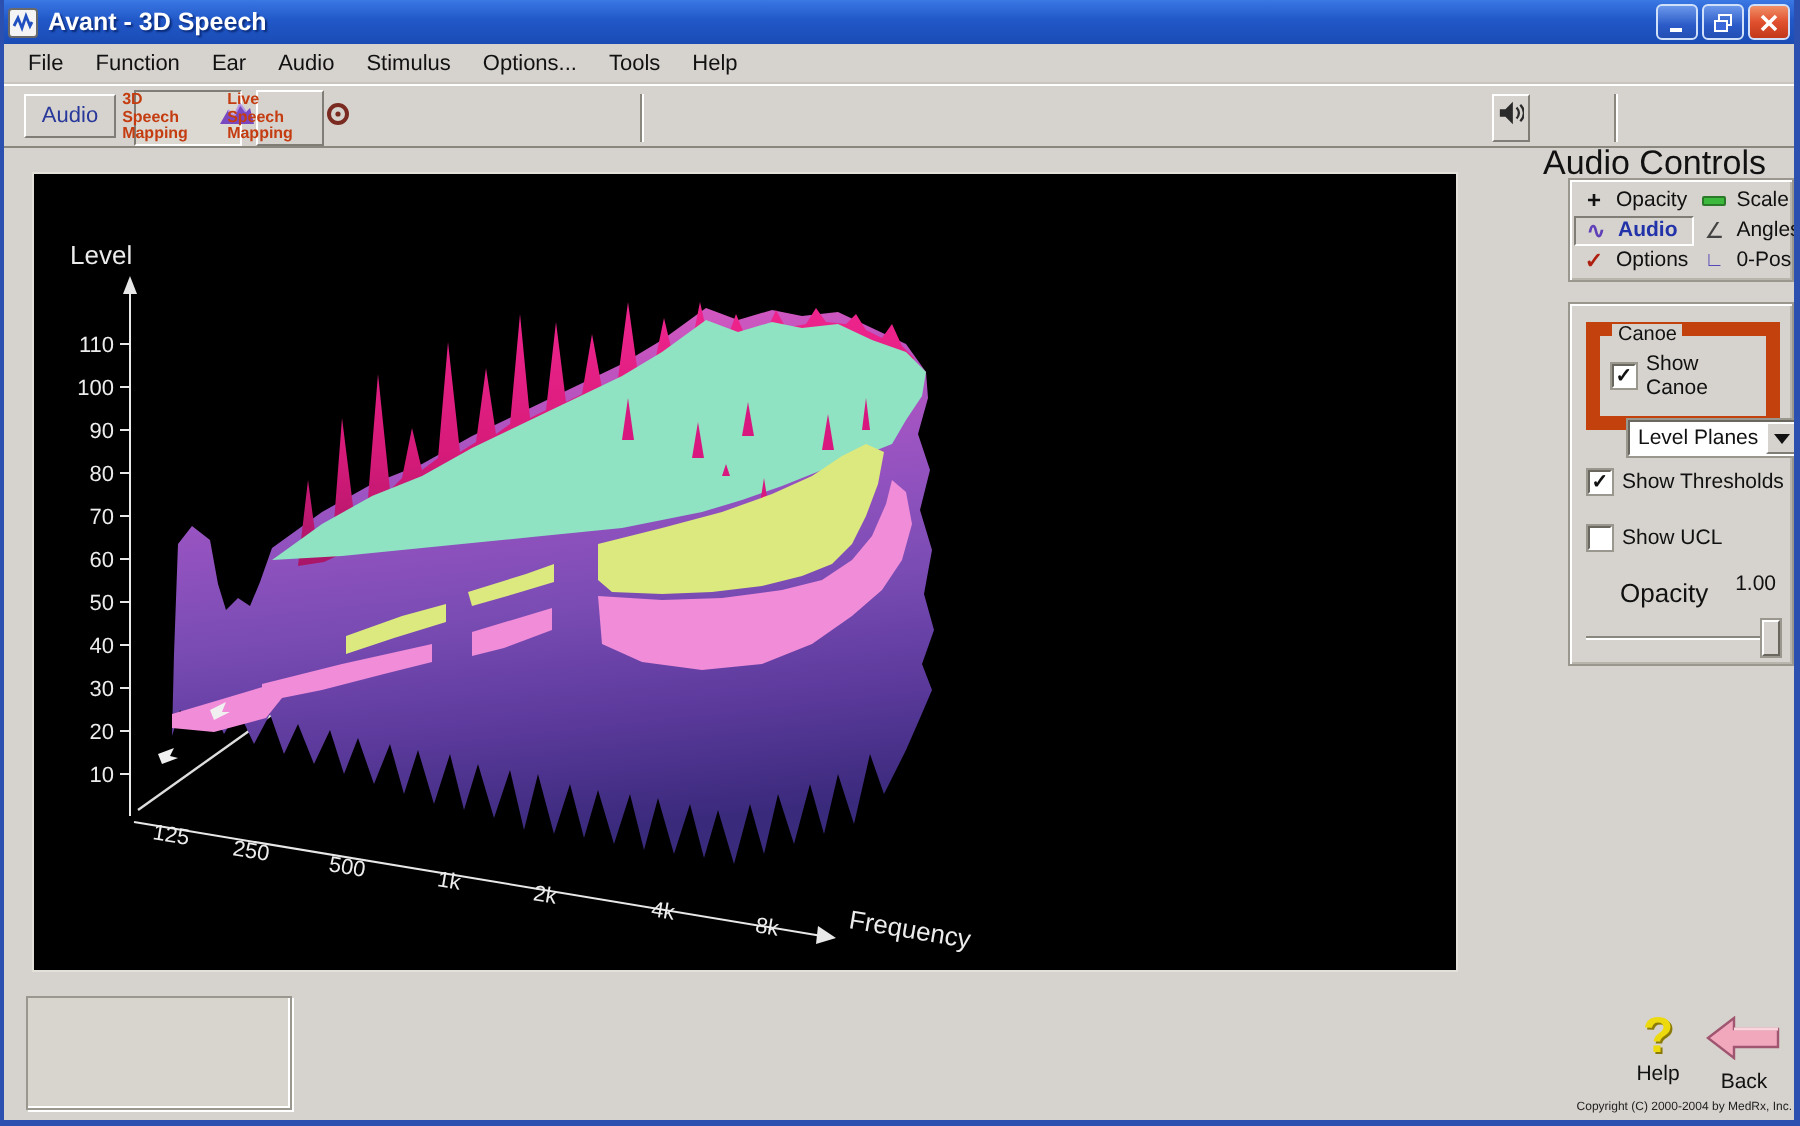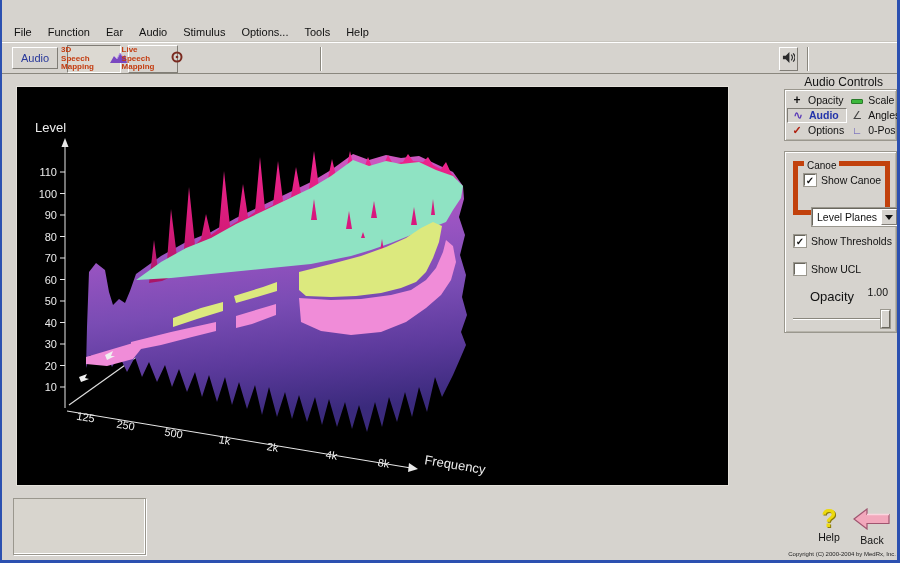--- a/index.html
+++ b/index.html
@@ -33,21 +33,21 @@
     border-top:1px solid #ffffff; border-bottom:1px solid #8a877e; }
   .tb-btn { position:absolute; display:flex; align-items:center; justify-content:center; }
   .raised { border:1px solid; border-color:#ffffff #807d76 #807d76 #ffffff; background:#d6d3ce; }
   .sunken { border:1px solid; border-color:#807d76 #ffffff #ffffff #807d76; background:#dcd9d2; }
   .tb-audio { left:10px; top:4px; width:46px; height:22px; font-size:11px; color:#27379a; }
   .tb-map { top:2px; height:28px; padding:1px 3px; gap:16px; }
   .tb-map .lines { display:flex; flex-direction:column; justify-content:center; }
   .tb-map .lines span { font-size:8px; line-height:8.5px; font-weight:bold; color:#c43c10; }
   .tb-sep { position:absolute; top:4px; width:2px; height:24px; border-left:1px solid #8a877e; border-right:1px solid #ffffff; }
   .tb-audioctl { position:absolute; right:14px; top:5px; height:22px; display:flex; align-items:center; gap:6px; }
-  .tb-audioctl .lbl { font-size:12px; color:#111;margin-top:46px; }
+  .tb-audioctl .lbl { font-size:17px; color:#111;margin-top:46px; }
 
   
   .chart-panel { position:absolute; left:16px; top:86px; width:713px; height:400px;
     background:#000; border:1px solid #e4e1da; }
   .chart-panel svg { display:block; }
   svg text { font-family:"Liberation Sans", sans-serif; }
   .tick-label { font-size:11px; fill:#ececec; }
   .axis-label { font-size:13px; fill:#ececec; }
 
   
@@ -59,21 +59,21 @@
   .toggle.selected { border:1px solid; border-color:#807d76 #fff #fff #807d76; }
   .toggle.selected .tlabel { color:#2233aa; font-weight:bold; }
   .g-plus { font-weight:bold; font-size:12px; color:#111; }
   .g-scale { display:inline-block; width:12px; height:5px; background:#3cb83c; border:1px solid #2a7a2a; border-radius:1px; }
   .g-wave { color:#6040b8; font-size:11px; font-weight:bold; }
   .g-angle { color:#444; font-size:11px; }
   .g-check { color:#b02010; font-size:11px; font-weight:bold; }
   .g-zpos { color:#5548b8; font-size:10px; font-weight:bold; }
 
   .opts-box { left:784px; top:151px; width:113px; height:182px; }
-  .fieldset { position:absolute; left:8px; top:9px; width:97px; height:54px; border:5px solid #c2410c; }
+  .fieldset { position:absolute; left:8px; top:9px; width:97px; height:54px; border:7px solid #c2410c; }
   .fieldset .legend { position:absolute; left:6px; top:-6px; background:#d6d3ce; padding:0 3px; font-size:10px; color:#111; }
   .chk-row { display:flex; align-items:center; gap:5px; }
   .chk { width:12px; height:12px; background:#fff; border:1px solid; border-color:#6a675e #fff #fff #6a675e; outline:1px solid #9a978e;
     font-size:10px; line-height:11px; text-align:center; color:#111; font-weight:bold; }
   .chk-label { font-size:10.5px; color:#111; }
   .select { position:absolute; left:14px; top:42px; width:86px; height:18px; background:#fff;
     border:1px solid; border-color:#6a675e #fff #fff #6a675e; outline:1px solid #9a978e; display:flex; align-items:center; }
   .select .val { flex:1; font-size:10.5px; color:#111; padding-left:4px; }
   .select .dd { width:16px; height:16px; background:#d6d3ce; border:1px solid; border-color:#fff #807d76 #807d76 #fff;
     display:flex; align-items:center; justify-content:center; }
@@ -104,20 +104,47 @@
   .copyright { position:absolute; right:4px; top:551px; font-size:6px; color:#222; }
 
   .empty-box { position:absolute; left:13px; top:498px; width:133px; height:57px;
     border:1px solid #9a978e; box-shadow:1px 1px 0 #fff, -1px -1px 0 #fff inset; background:#d8d5ce; }
 </style>
 </head>
 <body>
 
 <div class="window">
 
+  <div class="titlebar">
+    <div class="title-icon">
+      <svg width="11" height="11" viewBox="0 0 11 11">
+          <polyline points="1,7 3,3 5,8 7,2 9,7 10,5" fill="none" stroke="#2050c0" stroke-width="1.4"></polyline>
+        </svg>
+    </div>
+    <span class="title-text">Avant - 3D Speech</span>
+    <div class="winbtns">
+      <div class="winbtn">
+        <svg width="11" height="11" viewBox="0 0 11 11">
+            <line x1="2" y1="9" x2="8" y2="9" stroke="#fff" stroke-width="2"></line>
+          </svg>
+      </div>
+      <div class="winbtn">
+        <svg width="11" height="11" viewBox="0 0 11 11">
+            <rect x="3.5" y="1.5" width="6" height="5" fill="none" stroke="#fff"></rect>
+            <rect x="1.5" y="4.5" width="6" height="5" fill="#3a68d8" stroke="#fff"></rect>
+          </svg>
+      </div>
+      <div class="winbtn close">
+        <svg width="11" height="11" viewBox="0 0 11 11">
+            <line x1="2" y1="2" x2="9" y2="9" stroke="#fff" stroke-width="1.8"></line>
+            <line x1="9" y1="2" x2="2" y2="9" stroke="#fff" stroke-width="1.8"></line>
+          </svg>
+      </div>
+    </div>
+  </div>
 
   <div class="menubar">
     <span class="menu-item">File</span>
     <span class="menu-item">Function</span>
     <span class="menu-item">Ear</span>
     <span class="menu-item">Audio</span>
     <span class="menu-item">Stimulus</span>
     <span class="menu-item">Options...</span>
     <span class="menu-item">Tools</span>
     <span class="menu-item">Help</span>
@@ -133,21 +160,21 @@
         <span>Speech</span>
         <span>Mapping</span>
       </div>
       <span>
         <svg width="17" height="13" viewBox="0 0 17 13">
             <polygon points="0,12 4,5 7,8 10,2 13,6 15,4 17,12" fill="#7a48c0"></polygon>
             <polyline points="4,5 7,8 10,2 13,6" fill="none" stroke="#b698e4" stroke-width="1"></polyline>
           </svg>
       </span>
     </div>
-    <div class="tb-btn raised tb-map" style="left:126px; width:50px;">
+    <div class="tb-btn raised tb-map" style="left:126px; width:34px;">
       <div class="lines">
         <span>Live</span>
         <span>Speech</span>
         <span>Mapping</span>
       </div>
       <span>
         <svg width="14" height="14" viewBox="0 0 14 14">
             <circle cx="7" cy="7" r="4.5" fill="none" stroke="#7a2a20" stroke-width="2"></circle>
             <circle cx="7" cy="7" r="1.3" fill="#7a2a20"></circle>
           </svg>

